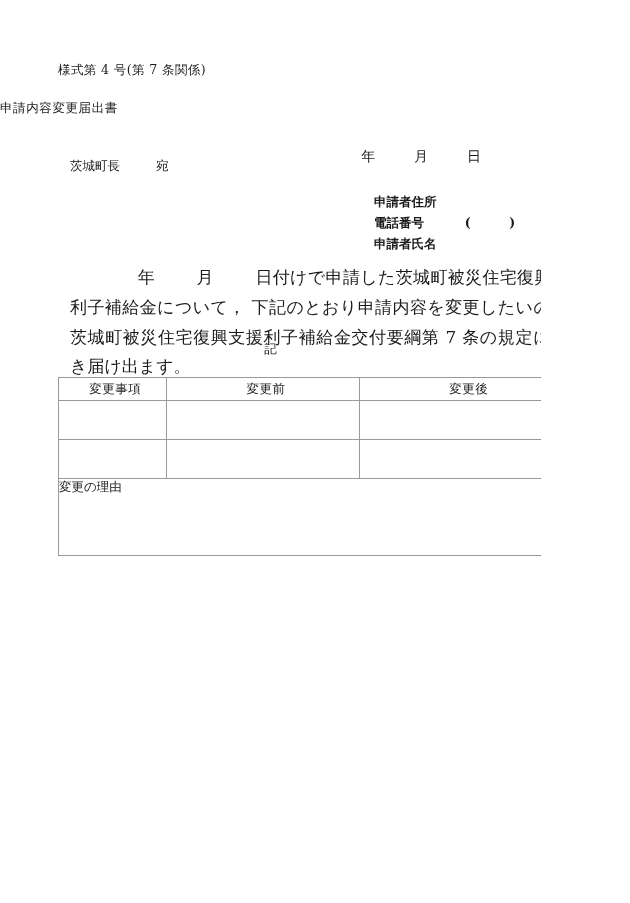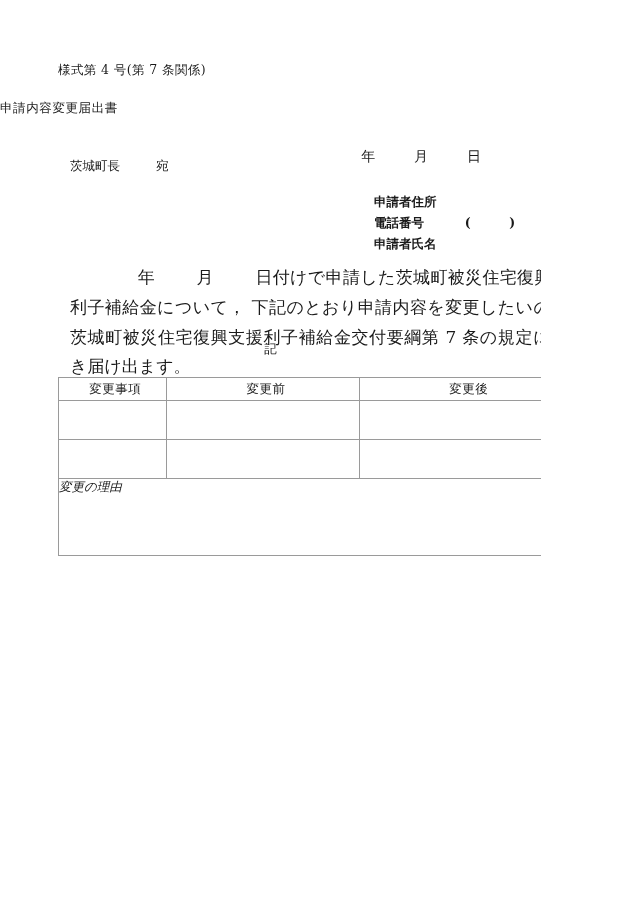--- a/index.html
+++ b/index.html
@@ -147,21 +147,20 @@
   .data-row td {
     height: 38px;
     vertical-align: top;
   }
 
   .reason-cell {
     height: 76px;
     vertical-align: top;
     text-align: left;
     padding: 3px 0 0 5px;
-    font-style: italic;
   }
 </style>
 </head>
 <body>
 
 <div class="page">
 
   <div class="form-number">様式第 4 号(第 7 条関係)</div>
 
   <div class="doc-title">申請内容変更届出書</div>

